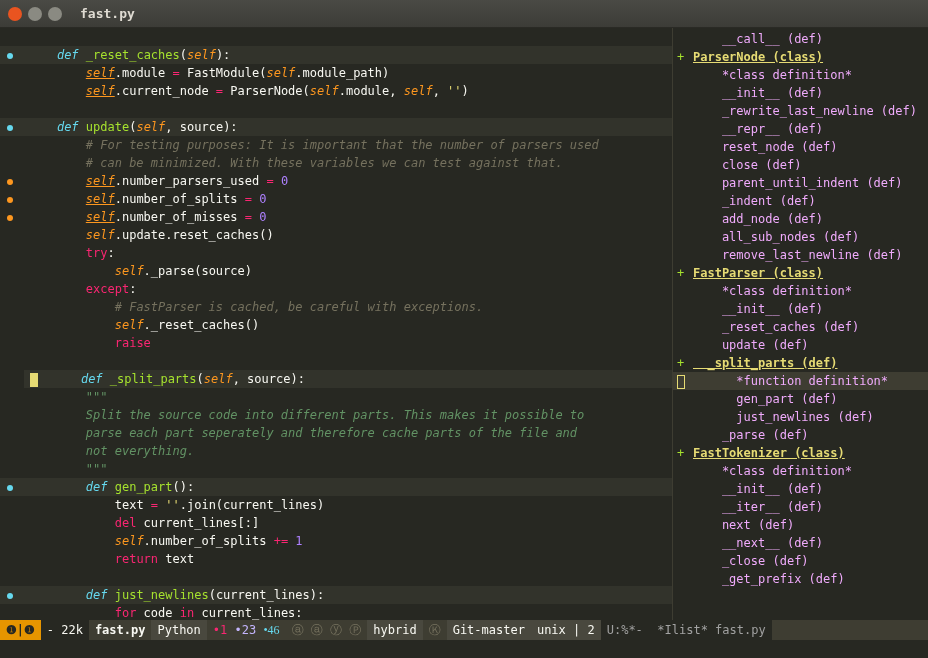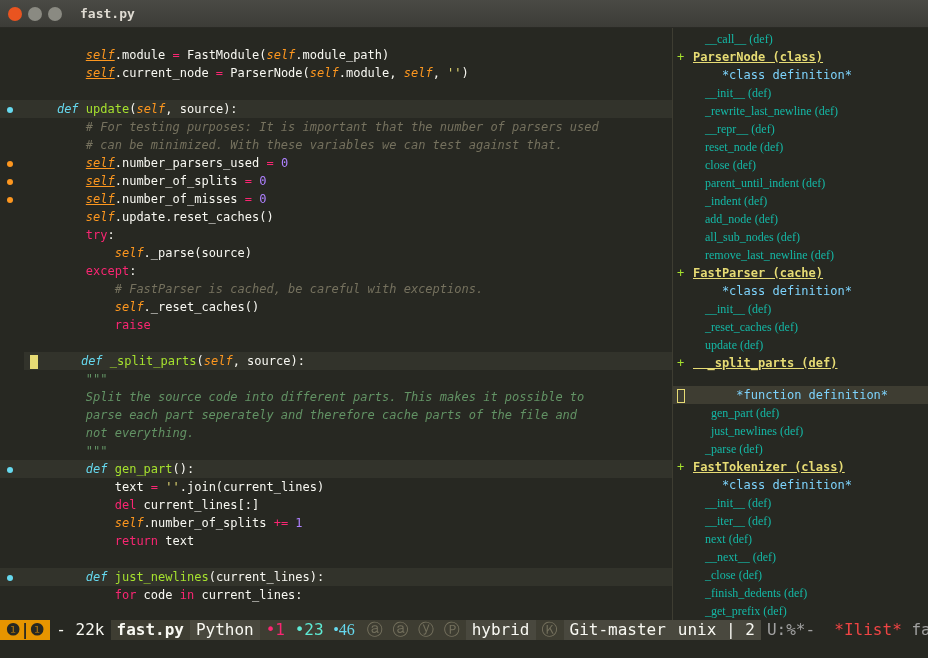--- a/index.html
+++ b/index.html
@@ -97,73 +97,74 @@
   padding-left: 4px;
   display: flex;
 }
 .outline-gutter {
   width: 16px;
   flex-shrink: 0;
   color: #a6e22e;
 }
 .outline-text { flex: 1; }
 .ol-class { color: #e6db74; font-weight: bold; text-decoration: underline; }
-.ol-def { color: #14b8a6; font-family: Liberation Serif, serif; }
+.ol-def { color: #f0abfc; }
 .ol-special { color: #e6db74; font-weight: bold; text-decoration: underline; }
-.ol-star { color: #7dd3fc; }
-.ol-hl { background: #3e3d32; margin-top: 14px; }
+.ol-star { color: #f0abfc; }
+.ol-hl { background: #3e3d32; }
 .ol-cursor {
   display: inline-block;
   width: 8px; height: 14px;
   border: 1px solid #e6db74;
   vertical-align: middle;
 }
 .modeline {
   height: 20px;
   display: flex;
   background: #3e3d32;
-  font-size: 16px;
+  font-size: 12px;
   line-height: 20px;
   overflow: hidden;
 }
 .ml-seg {
   padding: 0 6px;
   white-space: pre;
 }
 .ml-warn { background: #e69500; color: #272822; font-weight: bold; }
 .ml-dark { background: #272822; color: #f8f8f2; }
 .ml-file { background: #3e3d32; color: #f8f8f2; font-weight: bold; }
 .ml-mode { background: #49483e; color: #f8f8f2; text-align: center; }
 .ml-err { color: #f92672; }
-.ml-warncount { color: #5eead4; }
+.ml-warncount { color: #c4b5fd; }
 .ml-info { color: #66d9ef; font-family: Liberation Serif, serif; }
 .ml-dim { background: #3e3d32; color: #75715e; }
 .ml-git { background: #49483e; color: #f8f8f2; }
 .ml-right { background: #272822; color: #a0a0a0; }
-.ml-ilist { color: #ef4444; }
+.ml-ilist { color: #a3a3a3; }
 .minibuffer {
   height: 18px;
   background: #272822;
 }
 </style>
 </head>
 <body>
 
 <div class="titlebar">
   <div class="window-buttons">
     <span class="wbtn close"></span>
     <span class="wbtn min"></span>
     <span class="wbtn max"></span>
   </div>
   <span class="title">fast.py</span>
 </div>
 
 <div class="main">
   <div class="editor" id="editor">
       <div class="line "><div class="gutter"></div><div class="code"></div></div>
+      <div class="line fn-head"><div class="gutter"><span class="dot blue"></span></div><div class="code">    <span class="kw">def</span> <span class="fn">_reset_caches</span><span class="paren">(</span><span class="self">self</span><span class="paren">):</span></div></div>
       <div class="line "><div class="gutter"></div><div class="code">        <span class="self-u">self</span><span class="plain">.module </span><span class="op">=</span><span class="plain"> FastModule(</span><span class="self">self</span><span class="plain">.module_path)</span></div></div>
       <div class="line "><div class="gutter"></div><div class="code">        <span class="self-u">self</span><span class="plain">.current_node </span><span class="op">=</span><span class="plain"> ParserNode(</span><span class="self">self</span><span class="plain">.module, </span><span class="self">self</span><span class="plain">, </span><span class="str">''</span><span class="plain">)</span></div></div>
       <div class="line "><div class="gutter"></div><div class="code"></div></div>
       <div class="line fn-head"><div class="gutter"><span class="dot blue"></span></div><div class="code">    <span class="kw">def</span> <span class="fn">update</span><span class="paren">(</span><span class="self">self</span><span class="plain">, source</span><span class="paren">):</span></div></div>
       <div class="line "><div class="gutter"></div><div class="code">        <span class="com"># For testing purposes: It is important that the number of parsers used</span></div></div>
       <div class="line "><div class="gutter"></div><div class="code">        <span class="com"># can be minimized. With these variables we can test against that.</span></div></div>
       <div class="line "><div class="gutter"><span class="dot orange"></span></div><div class="code">        <span class="self-u">self</span><span class="plain">.number_parsers_used </span><span class="op">=</span><span class="plain"> </span><span class="num">0</span></div></div>
       <div class="line "><div class="gutter"><span class="dot orange"></span></div><div class="code">        <span class="self-u">self</span><span class="plain">.number_of_splits </span><span class="op">=</span><span class="plain"> </span><span class="num">0</span></div></div>
       <div class="line "><div class="gutter"><span class="dot orange"></span></div><div class="code">        <span class="self-u">self</span><span class="plain">.number_of_misses </span><span class="op">=</span><span class="plain"> </span><span class="num">0</span></div></div>
       <div class="line "><div class="gutter"></div><div class="code">        <span class="self">self</span><span class="plain">.update.reset_caches</span><span class="paren">()</span></div></div>
@@ -196,38 +197,37 @@
       <div class="outline-line"><span class="outline-gutter"></span><span class="outline-text ol-def">    __init__ (def)</span></div>
       <div class="outline-line"><span class="outline-gutter"></span><span class="outline-text ol-def">    _rewrite_last_newline (def)</span></div>
       <div class="outline-line"><span class="outline-gutter"></span><span class="outline-text ol-def">    __repr__ (def)</span></div>
       <div class="outline-line"><span class="outline-gutter"></span><span class="outline-text ol-def">    reset_node (def)</span></div>
       <div class="outline-line"><span class="outline-gutter"></span><span class="outline-text ol-def">    close (def)</span></div>
       <div class="outline-line"><span class="outline-gutter"></span><span class="outline-text ol-def">    parent_until_indent (def)</span></div>
       <div class="outline-line"><span class="outline-gutter"></span><span class="outline-text ol-def">    _indent (def)</span></div>
       <div class="outline-line"><span class="outline-gutter"></span><span class="outline-text ol-def">    add_node (def)</span></div>
       <div class="outline-line"><span class="outline-gutter"></span><span class="outline-text ol-def">    all_sub_nodes (def)</span></div>
       <div class="outline-line"><span class="outline-gutter"></span><span class="outline-text ol-def">    remove_last_newline (def)</span></div>
-      <div class="outline-line"><span class="outline-gutter">+</span><span class="outline-text ol-class">FastParser (cache)</span></div>
+      <div class="outline-line"><span class="outline-gutter">+</span><span class="outline-text ol-class">FastParser (class)</span></div>
       <div class="outline-line"><span class="outline-gutter"></span><span class="outline-text ol-star">    *class definition*</span></div>
       <div class="outline-line"><span class="outline-gutter"></span><span class="outline-text ol-def">    __init__ (def)</span></div>
       <div class="outline-line"><span class="outline-gutter"></span><span class="outline-text ol-def">    _reset_caches (def)</span></div>
       <div class="outline-line"><span class="outline-gutter"></span><span class="outline-text ol-def">    update (def)</span></div>
       <div class="outline-line"><span class="outline-gutter">+</span><span class="outline-text ol-special">  _split_parts (def)</span></div>
       <div class="outline-line ol-hl"><span class="outline-gutter"><span class="ol-cursor"></span></span><span class="outline-text ol-star">      *function definition*</span></div>
       <div class="outline-line"><span class="outline-gutter"></span><span class="outline-text ol-def">      gen_part (def)</span></div>
       <div class="outline-line"><span class="outline-gutter"></span><span class="outline-text ol-def">      just_newlines (def)</span></div>
       <div class="outline-line"><span class="outline-gutter"></span><span class="outline-text ol-def">    _parse (def)</span></div>
       <div class="outline-line"><span class="outline-gutter">+</span><span class="outline-text ol-class">FastTokenizer (class)</span></div>
       <div class="outline-line"><span class="outline-gutter"></span><span class="outline-text ol-star">    *class definition*</span></div>
       <div class="outline-line"><span class="outline-gutter"></span><span class="outline-text ol-def">    __init__ (def)</span></div>
       <div class="outline-line"><span class="outline-gutter"></span><span class="outline-text ol-def">    __iter__ (def)</span></div>
       <div class="outline-line"><span class="outline-gutter"></span><span class="outline-text ol-def">    next (def)</span></div>
       <div class="outline-line"><span class="outline-gutter"></span><span class="outline-text ol-def">    __next__ (def)</span></div>
       <div class="outline-line"><span class="outline-gutter"></span><span class="outline-text ol-def">    _close (def)</span></div>
-      <div class="outline-line"><span class="outline-gutter"></span><span class="outline-text ol-def">    _finish_dedents (def)</span></div>
       <div class="outline-line"><span class="outline-gutter"></span><span class="outline-text ol-def">    _get_prefix (def)</span></div>
     </div>
 </div>
 
 <div class="modeline">
   <span class="ml-seg ml-warn">❶|❶</span>
   <span class="ml-seg ml-dark">- 22k</span>
   <span class="ml-seg ml-file">fast.py</span>
   <span class="ml-seg ml-mode">Python</span>
   <span class="ml-seg ml-dim"><span class="ml-err">•1</span> <span class="ml-warncount">•23</span> <span class="ml-info">•46</span></span>

